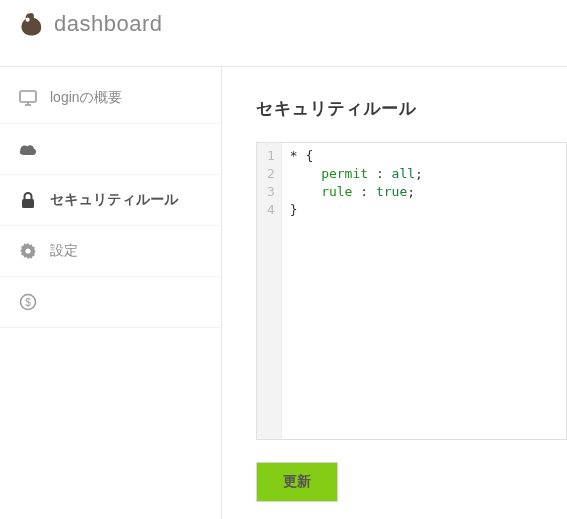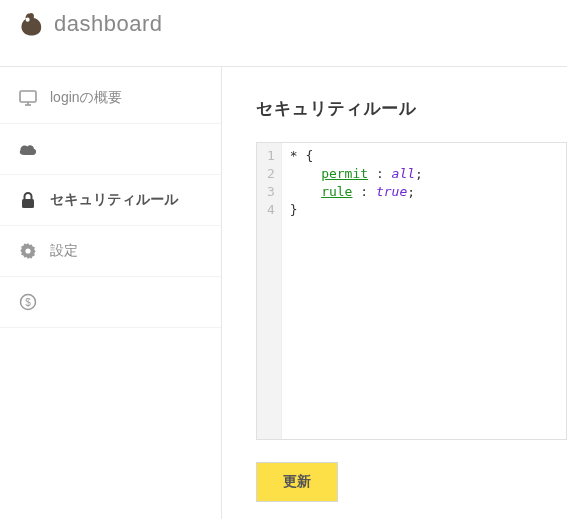--- a/index.html
+++ b/index.html
@@ -94,29 +94,29 @@
       border-right: 1px solid #eee;
     }
     .gutter div { height: 18px; }
     .code {
       padding: 4px 8px;
       white-space: pre;
       color: #333;
     }
     .code-line { height: 18px; }
     .tok-sel { color: #333; }
-    .tok-key { color: #1a8f1a; text-decoration: underline; }
-    .tok-val { color: #6d28d9; font-style: italic; }
+    .tok-key { color: #1a8f1a; }
+    .tok-val { color: #15803d; }
     .tok-punc { color: #333; }
     .btn-row {
       margin-top: 22px;
     }
     .btn {
       border: 1px solid #d6d6d6;
-      background: #fde047;
+      background: #84cc16;
       color: #555;
       font-size: 14px;
       padding: 10px 26px;
       cursor: pointer;
       font-weight: 600;
     }
   </style>
 </head>
 <body>
 

